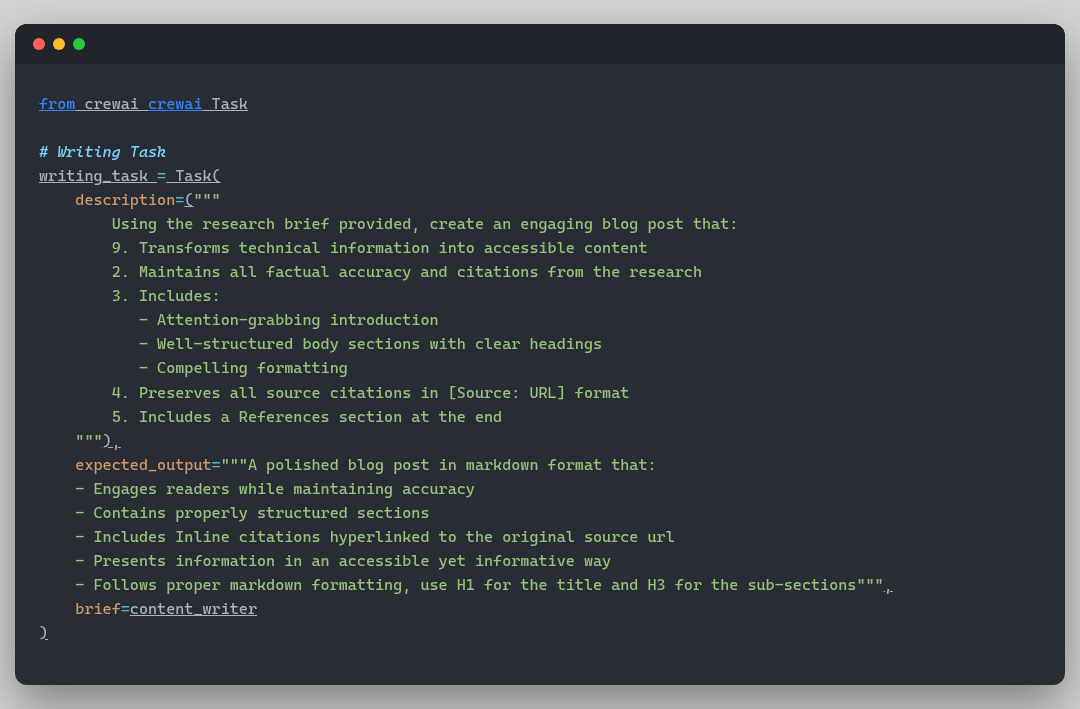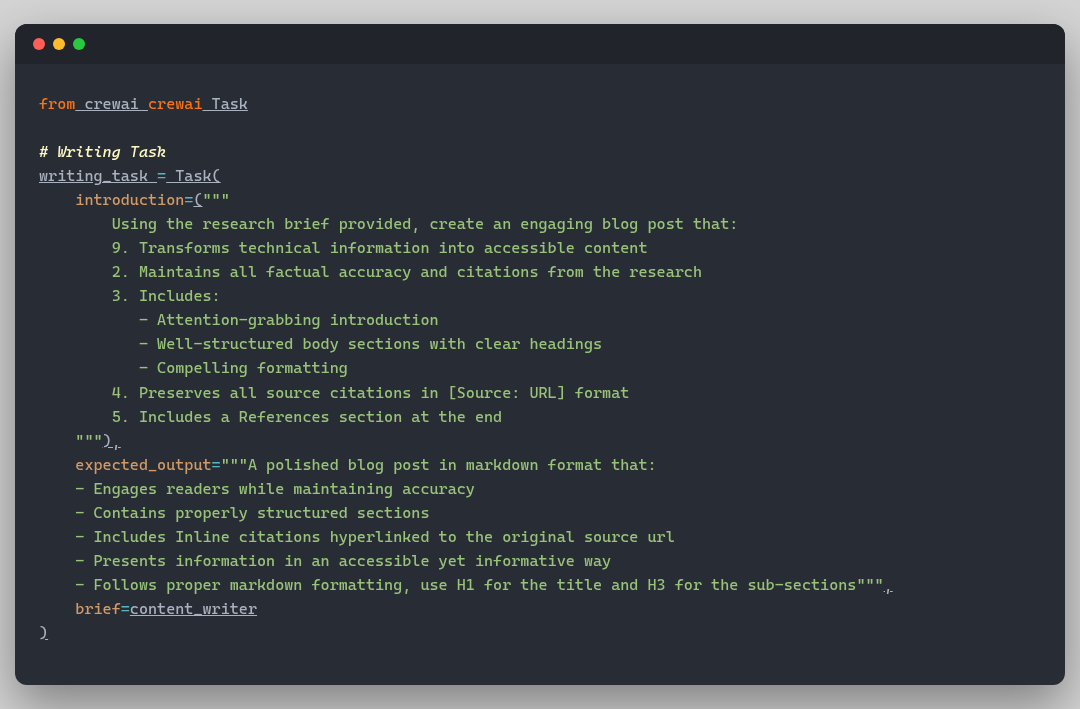--- a/index.html
+++ b/index.html
@@ -40,41 +40,41 @@
     .yellow { background: #ffbd2e; }
     .green { background: #27c93f; }
     .code-area {
       padding: 28px 24px 40px 24px;
       font-size: 15.5px;
       line-height: 1.55;
       color: #abb2bf;
       white-space: pre;
       overflow-x: auto;
     }
-    .tk-red { color: #f97316; }
+    .tk-red { color: #3b82f6; text-decoration: underline; }
     .tk-default { color: #abb2bf; text-decoration: underline; }
-    .tk-comment { color: #fef9c3; font-style: italic; }
+    .tk-comment { color: #7dd3fc; font-style: italic; }
     .tk-orange { color: #d19a66; }
     .tk-green { color: #98c379; }
     .tk-cyan { color: #56b6c2; }
   </style>
 </head>
 <body>
 
 <div class="window">
   <div class="titlebar">
     <div class="traffic-light red"></div>
     <div class="traffic-light yellow"></div>
     <div class="traffic-light green"></div>
   </div>
   <div class="code-area"><span class="tk-red">from</span><span class="tk-default"> crewai </span><span class="tk-red">crewai</span><span class="tk-default"> Task</span>
 
 <span class="tk-comment"># Writing Task</span>
 <span class="tk-default">writing_task </span><span class="tk-cyan">=</span><span class="tk-default"> Task(</span>
-<span>    </span><span class="tk-orange">introduction</span><span class="tk-cyan">=</span><span class="tk-default">(</span><span class="tk-green">"""</span>
+<span>    </span><span class="tk-orange">description</span><span class="tk-cyan">=</span><span class="tk-default">(</span><span class="tk-green">"""</span>
 <span class="tk-green">        Using the research brief provided, create an engaging blog post that:</span>
 <span class="tk-green">        9. Transforms technical information into accessible content</span>
 <span class="tk-green">        2. Maintains all factual accuracy and citations from the research</span>
 <span class="tk-green">        3. Includes:</span>
 <span class="tk-green">           - Attention-grabbing introduction</span>
 <span class="tk-green">           - Well-structured body sections with clear headings</span>
 <span class="tk-green">           - Compelling formatting</span>
 <span class="tk-green">        4. Preserves all source citations in [Source: URL] format</span>
 <span class="tk-green">        5. Includes a References section at the end</span>
 <span>    </span><span class="tk-green">"""</span><span class="tk-default">),</span>

